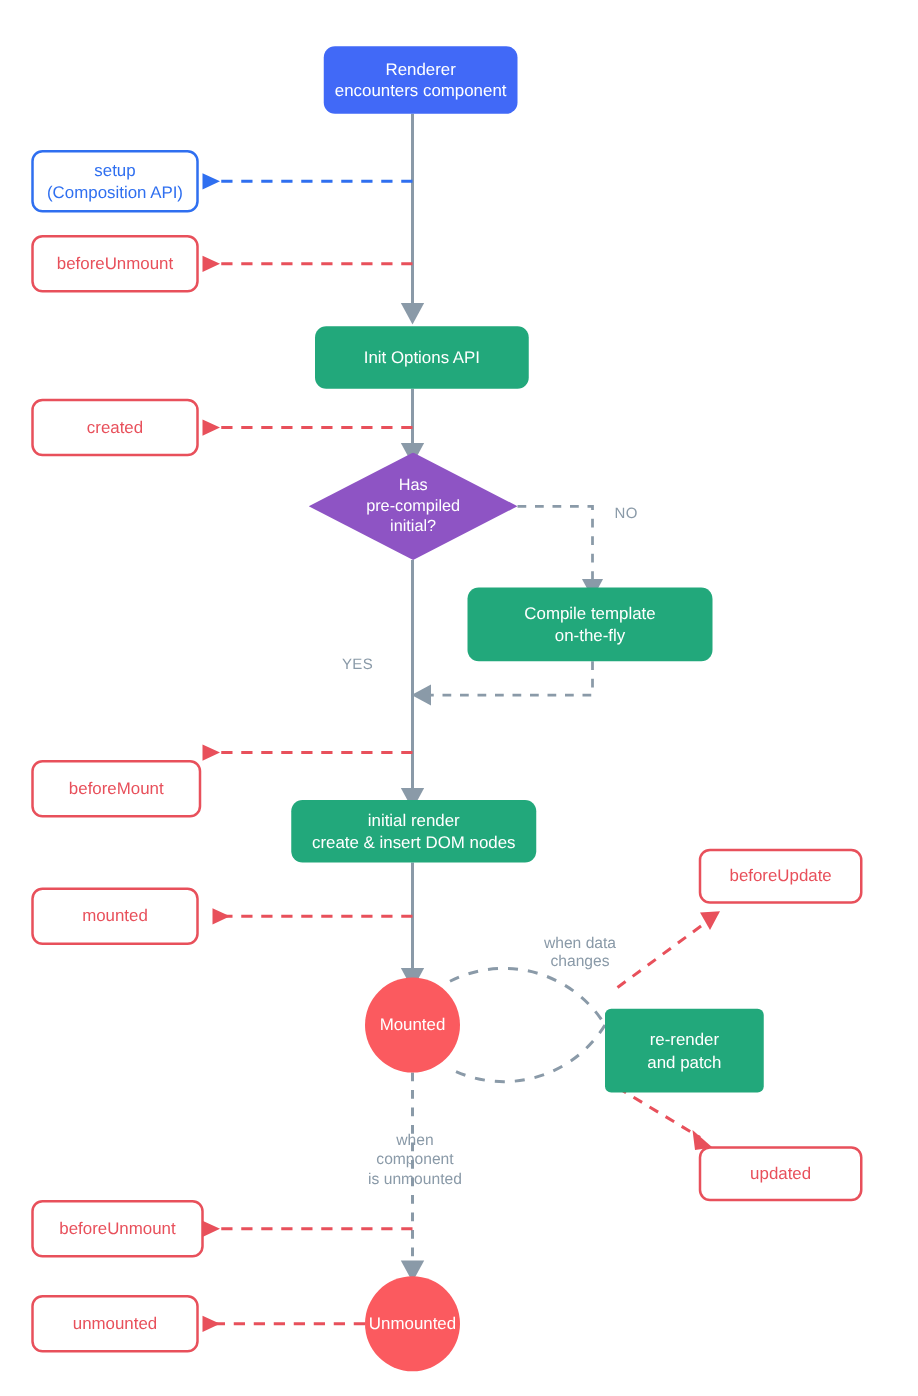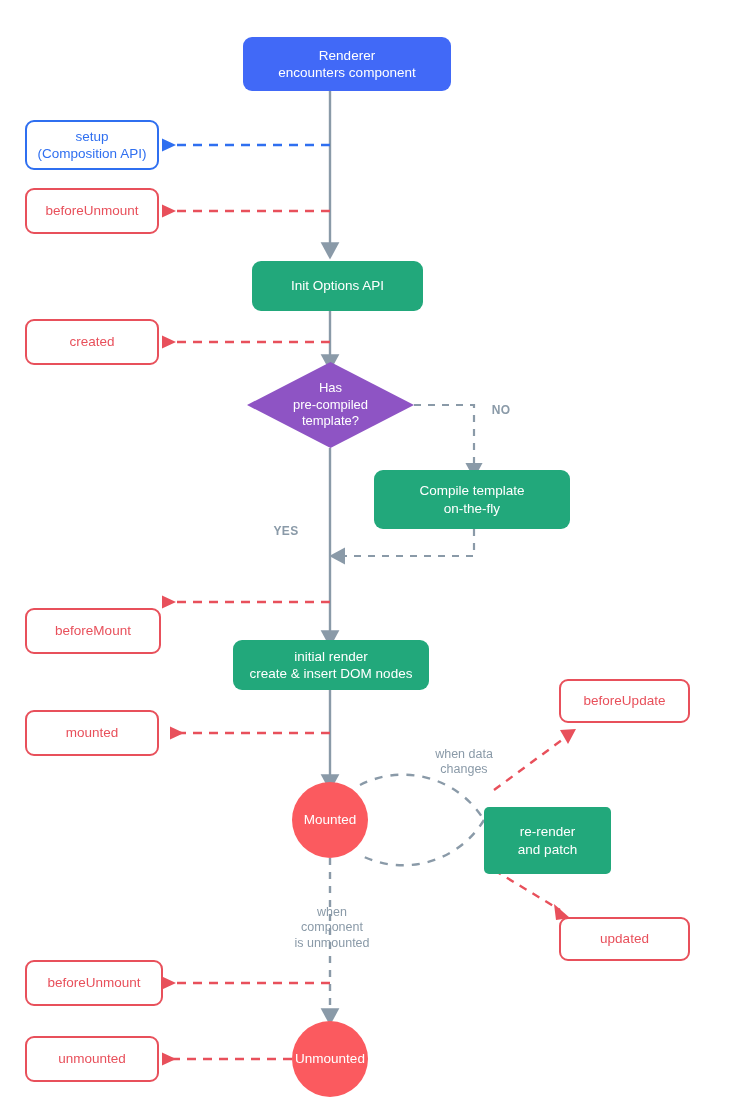--- a/index.html
+++ b/index.html
@@ -95,21 +95,21 @@
   
   .edge-label {
     position: absolute;
     color: #8a9aa8;
     font-size: 12.5px;
     line-height: 1.22;
     text-align: center;
     white-space: pre-line;
   }
   .edge-label-bold {
-    font-weight: bold;
+    font-weight: normal;
     font-size: 12px;
     letter-spacing: 0.3px;
   }
 </style>
 </head>
 <body>
 
 <div id="canvas">
 
   <svg id="edges" viewBox="0 0 734 1117" width="734" height="1117" xmlns="http://www.w3.org/2000/svg">
@@ -161,21 +161,21 @@
     <path d="M360,785 A95,95 0 0 1 484,820" stroke="#8a9aa8" stroke-width="2.4" fill="none" stroke-dasharray="8 8"></path>
     <path d="M484,820 A95,95 0 0 1 360,855" stroke="#8a9aa8" stroke-width="2.4" fill="none" stroke-dasharray="8 8"></path>
 
     <path d="M494,790 L566,737" stroke="#e8505b" stroke-width="2.4" fill="none" stroke-dasharray="8 7"></path>
     <path d="M576,729 L560,730 L568,744 z" fill="#e8505b"></path>
 
     <path d="M494,870 L560,910" stroke="#e8505b" stroke-width="2.4" fill="none" stroke-dasharray="8 7"></path>
     <path d="M570,918 L554,904 L556,920 z" fill="#e8505b"></path>
   </svg>
 
-  <div class="node box-solid box-blue-fill" style="left:243px; top:37px; width:208px; height:54px;">
+  <div class="node box-solid box-blue-fill" style="left:259px; top:37px; width:155px; height:54px;">
     <span style="white-space:pre-line">Renderer
 encounters component</span>
   </div>
 
   <div class="node box-outline box-outline-blue" style="left:25px; top:120px; width:134px; height:50px;align-items:center;">
     <span style="white-space:pre-line">setup
 (Composition API)</span>
   </div>
 
   <div class="node box-outline" style="left:25px; top:188px; width:134px; height:46px;">
@@ -187,21 +187,21 @@
   </div>
 
   <div class="node box-outline" style="left:25px; top:319px; width:134px; height:46px;">
     <span>created</span>
   </div>
 
   <div class="diamond-wrap" style="left:247px; top:362px; width:167px; height:86px;">
     <div class="diamond-shape"></div>
     <div class="diamond-label" style="white-space:pre-line">Has
 pre-compiled
-template?</div>
+initial?</div>
   </div>
 
   <div class="node box-solid box-green-fill" style="left:374px; top:470px; width:196px; height:59px;">
     <span style="white-space:pre-line">Compile template
 on-the-fly</span>
   </div>
 
   <div class="node box-outline" style="left:25px; top:608px; width:136px; height:46px;justify-content:center;">
     <span>beforeMount</span>
   </div>

